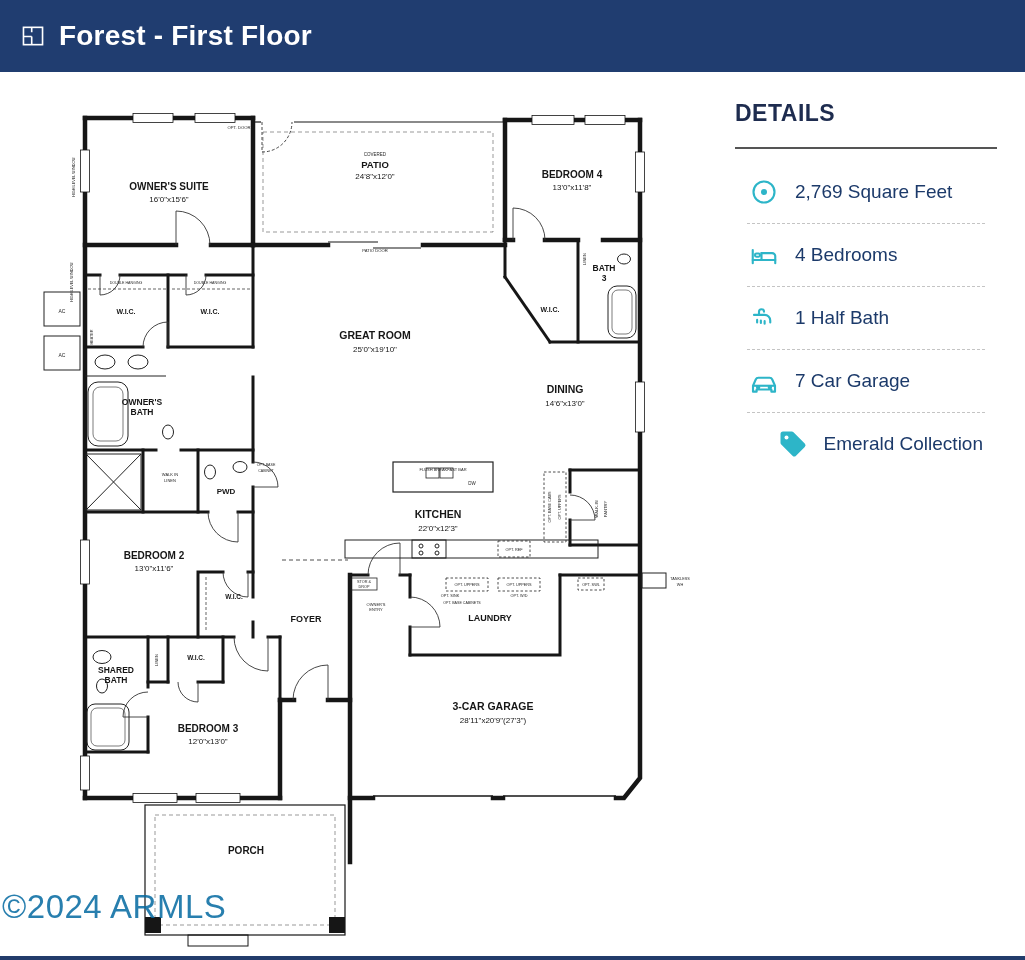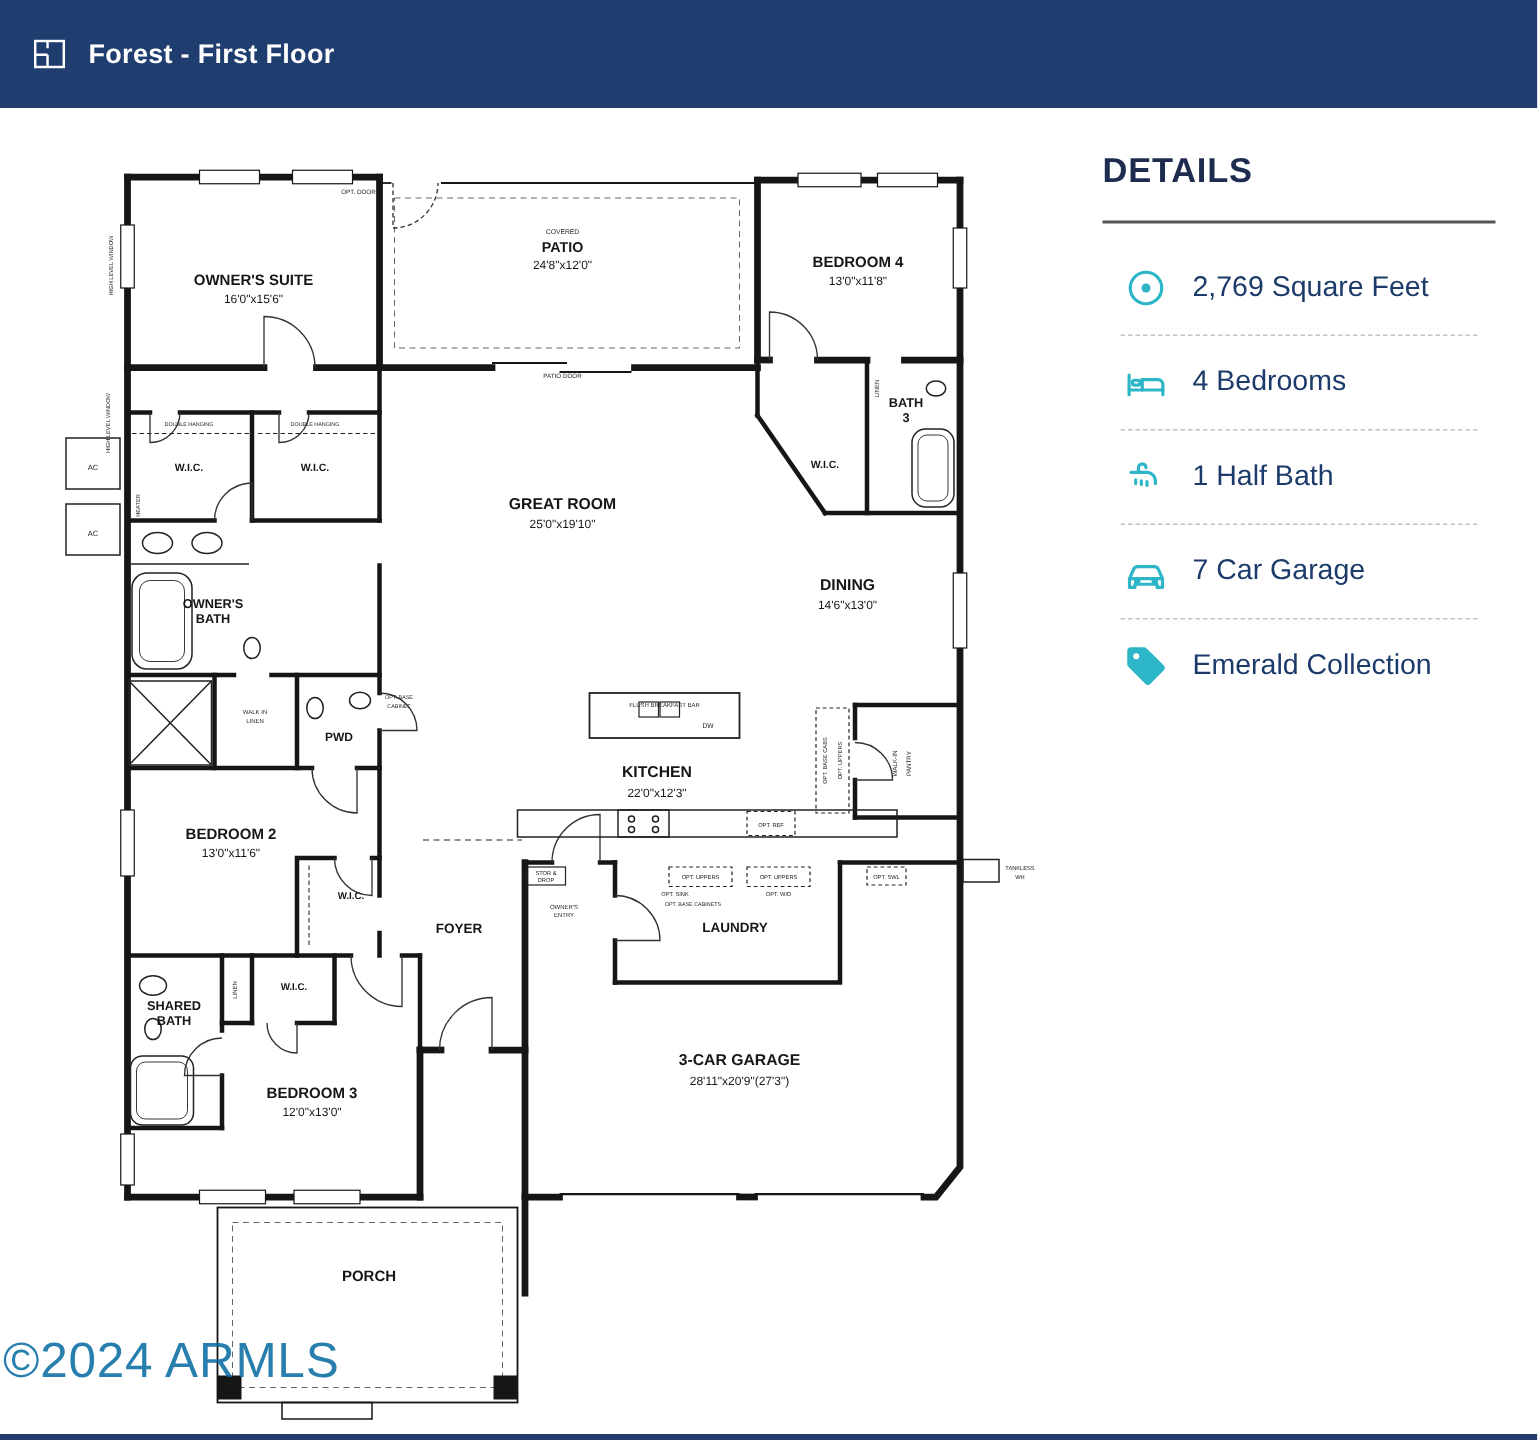--- a/index.html
+++ b/index.html
@@ -1,31 +1,31 @@
 <!DOCTYPE html>
 <html><head>
 <meta charset="utf-8">
 <style>
   html,body{margin:0;padding:0;background:#ffffff;}
   .page{position:relative;width:1025px;height:960px;background:#fff;font-family:"Liberation Sans",sans-serif;overflow:hidden;}
   .topbar{position:absolute;top:0;left:0;width:1025px;height:72px;background:#203d70;display:flex;align-items:center;gap:13px;padding-left:20px;box-sizing:border-box;}
-  .topbar h1{color:#ffffff;font-size:18px;font-weight:600;margin:0;letter-spacing:.2px;}
+  .topbar h1{color:#ffffff;font-size:28px;font-weight:600;margin:0;letter-spacing:.2px;}
   .topbar-icon{width:26px;height:26px;display:flex;}
   .plan{position:absolute;left:38px;top:92px;width:660px;height:860px;}
   .plan svg{display:block;}
   .plan-svg text{font-family:"Liberation Sans",sans-serif;fill:#161616;text-anchor:middle;}
   .plan-svg .rn{font-weight:700;}
   .plan-svg .an{fill:#262626;}
   .watermark{position:absolute;left:2px;top:888px;font-size:33px;color:#0369a1;opacity:.85;letter-spacing:.5px;}
   .details{position:absolute;left:735px;top:100px;width:262px;}
   .details h2{font-size:23px;color:#1e2c4f;margin:0 0 20px 0;font-weight:700;letter-spacing:.5px;}
   .details .rule{border-top:2px solid #555;}
   .details ul{margin:12px;padding:0;list-style:none;}
   .details li{display:flex;align-items:center;gap:16px;padding:16px 2px;border-bottom:1px dashed #c4c4c4;}
-  .details li:last-child{border-bottom:none;}
+  .details li:last-child{border-bottom:none;justify-content:flex-end;}
   .d-label{font-size:19px;color:#1c3a6a;}
   .d-icon{width:30px;height:30px;flex:0 0 30px;display:flex;}
   .d-icon svg{width:30px;height:30px;}
   .bottom-edge{position:absolute;left:0;bottom:0;width:1025px;height:4px;background:#223c6b;}
 </style>
 </head>
 <body>
 
 <div class="page">
 

